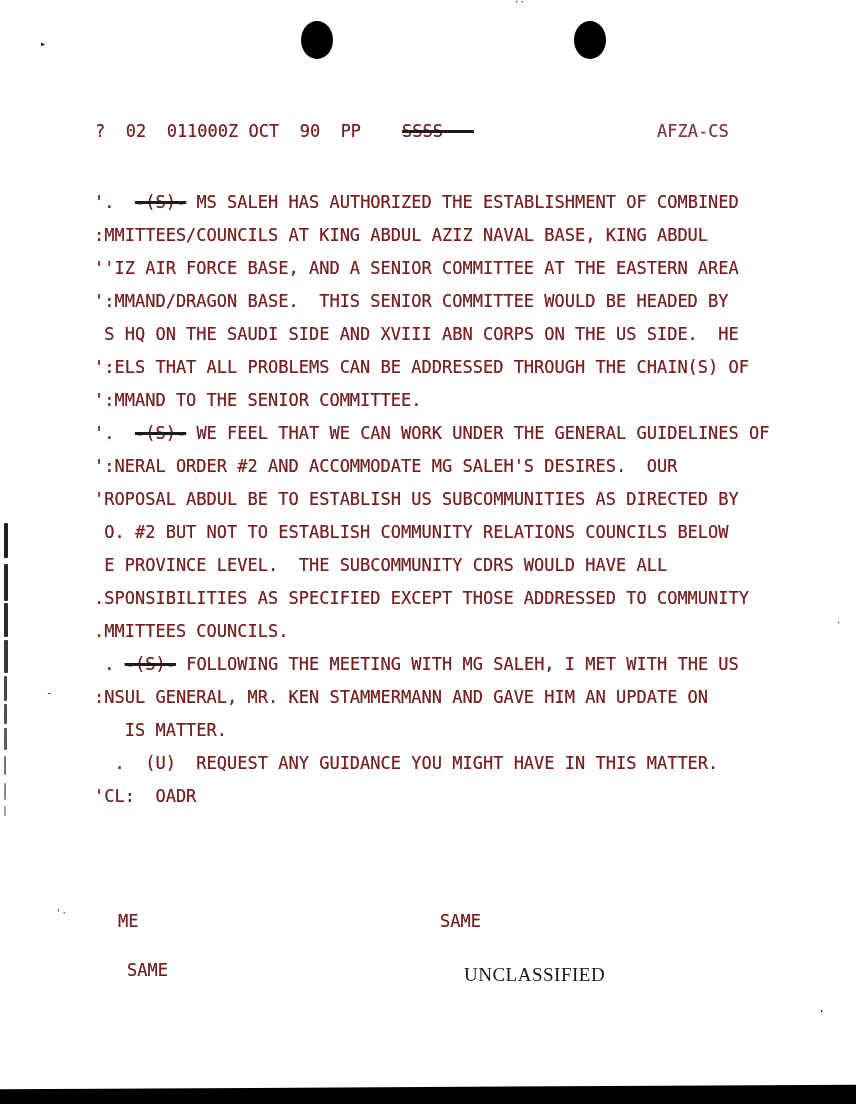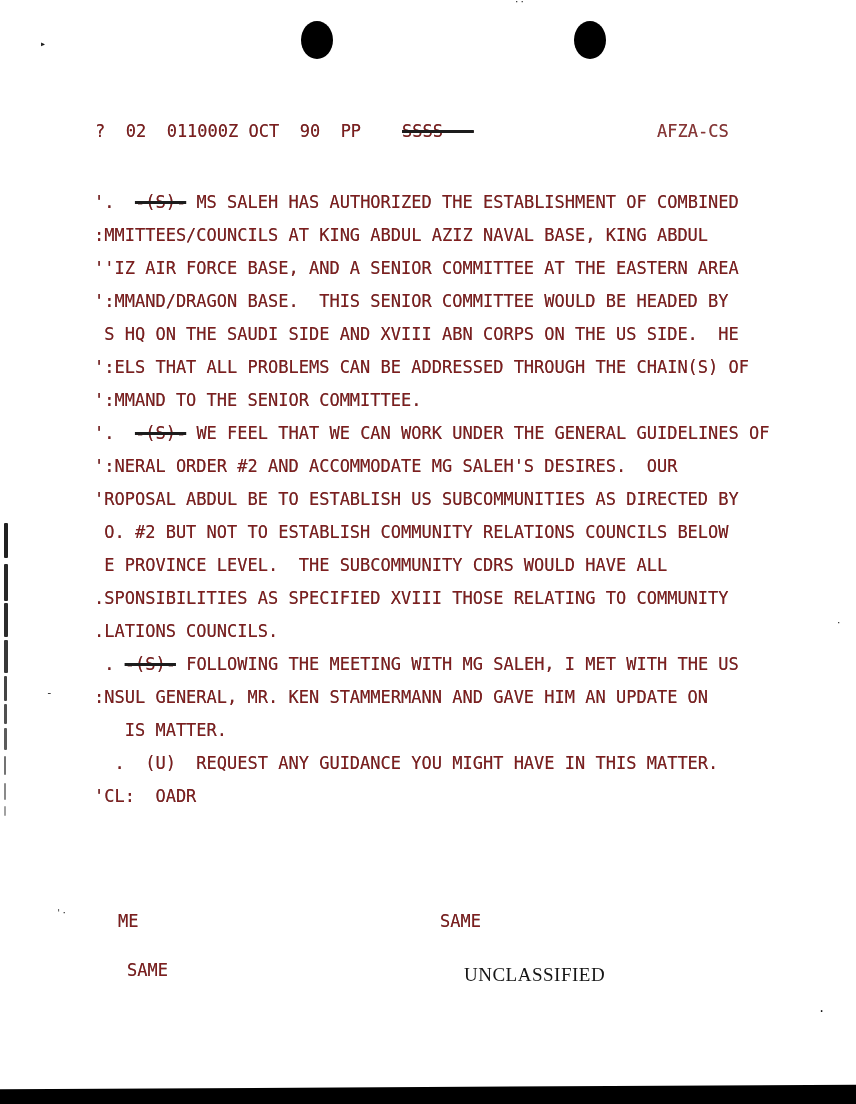--- a/index.html
+++ b/index.html
@@ -42,22 +42,22 @@
       <div class="tline typewriter"><span>''IZ AIR FORCE BASE, AND A SENIOR COMMITTEE AT THE EASTERN AREA</span></div>
       <div class="tline typewriter"><span>':MMAND/DRAGON BASE.  THIS SENIOR COMMITTEE WOULD BE HEADED BY</span></div>
       <div class="tline typewriter"><span> S HQ ON THE SAUDI SIDE AND XVIII ABN CORPS ON THE US SIDE.  HE</span></div>
       <div class="tline typewriter"><span>':ELS THAT ALL PROBLEMS CAN BE ADDRESSED THROUGH THE CHAIN(S) OF</span></div>
       <div class="tline typewriter"><span>':MMAND TO THE SENIOR COMMITTEE.</span></div>
       <div class="tline typewriter"><span>'.  </span><span class="strike">-(S)-</span><span> WE FEEL THAT WE CAN WORK UNDER THE GENERAL GUIDELINES OF</span></div>
       <div class="tline typewriter"><span>':NERAL ORDER #2 AND ACCOMMODATE MG SALEH'S DESIRES.  OUR</span></div>
       <div class="tline typewriter"><span>'ROPOSAL ABDUL BE TO ESTABLISH US SUBCOMMUNITIES AS DIRECTED BY</span></div>
       <div class="tline typewriter"><span> O. #2 BUT NOT TO ESTABLISH COMMUNITY RELATIONS COUNCILS BELOW</span></div>
       <div class="tline typewriter"><span> E PROVINCE LEVEL.  THE SUBCOMMUNITY CDRS WOULD HAVE ALL</span></div>
-      <div class="tline typewriter"><span>.SPONSIBILITIES AS SPECIFIED XVIII THOSE RELATING TO COMMUNITY</span></div>
-      <div class="tline typewriter"><span>.LATIONS COUNCILS.</span></div>
+      <div class="tline typewriter"><span>.SPONSIBILITIES AS SPECIFIED EXCEPT THOSE ADDRESSED TO COMMUNITY</span></div>
+      <div class="tline typewriter"><span>.MMITTEES COUNCILS.</span></div>
       <div class="tline typewriter"><span> . </span><span class="strike">-(S)-</span><span> FOLLOWING THE MEETING WITH MG SALEH, I MET WITH THE US</span></div>
       <div class="tline typewriter"><span>:NSUL GENERAL, MR. KEN STAMMERMANN AND GAVE HIM AN UPDATE ON</span></div>
       <div class="tline typewriter"><span>   IS MATTER.</span></div>
       <div class="tline typewriter"><span>  .  (U)  REQUEST ANY GUIDANCE YOU MIGHT HAVE IN THIS MATTER.</span></div>
       <div class="tline typewriter"><span>'CL:  OADR</span></div>
     </div>
 
   <div>
       <div class="mmark" style="top: 523px; height: 35px; width: 4px; opacity: 0.95;"></div>
       <div class="mmark" style="top: 564px; height: 37px; width: 4px; opacity: 0.92;"></div>

